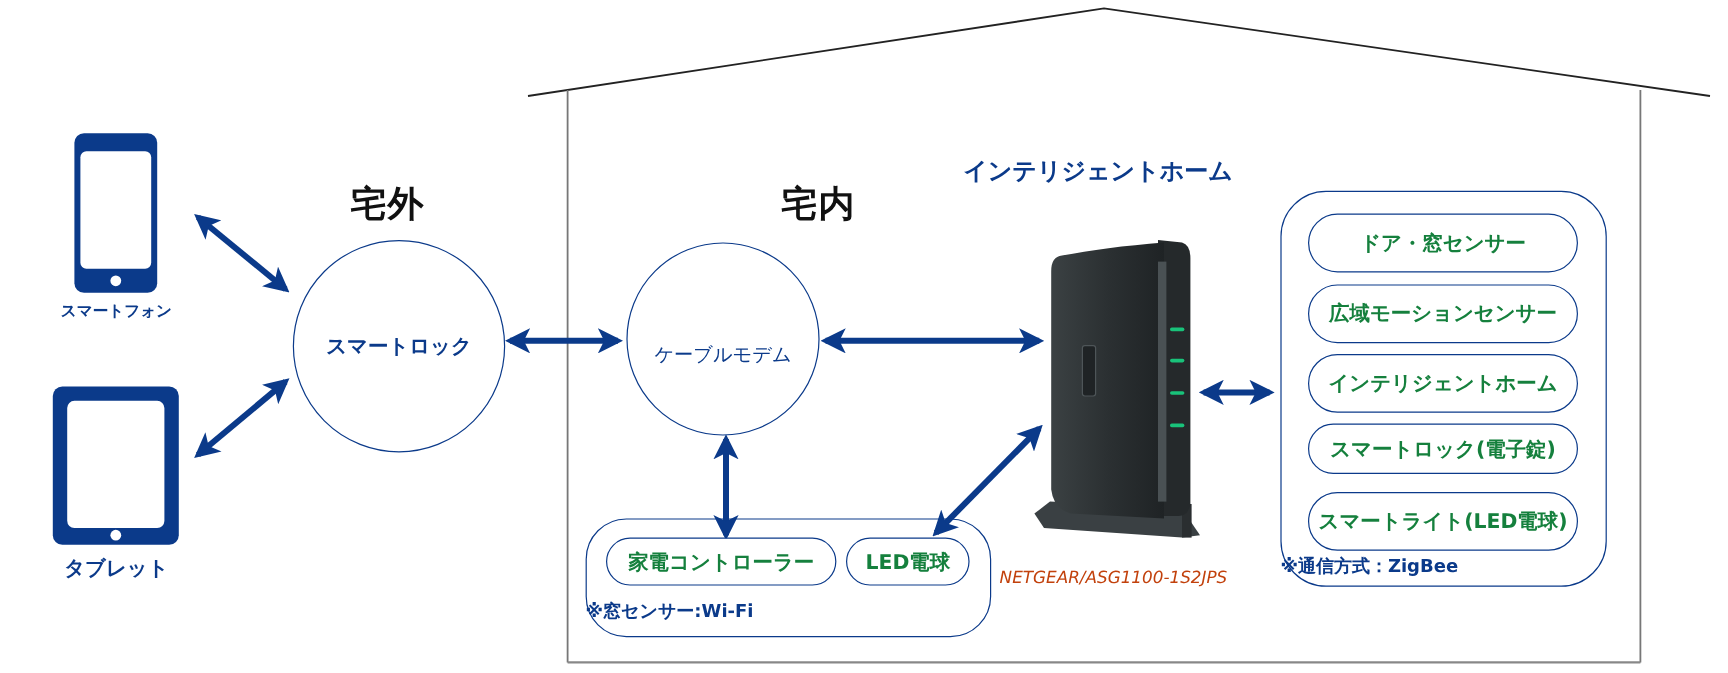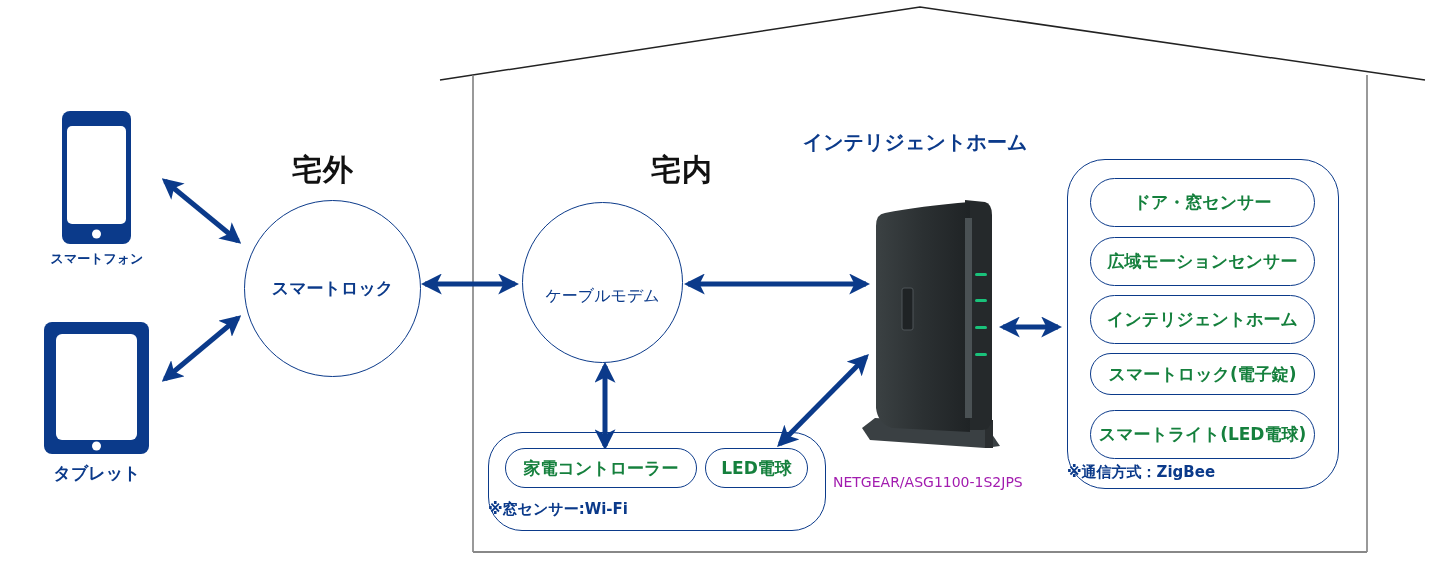--- a/index.html
+++ b/index.html
@@ -4,21 +4,21 @@
 <style>
   html,body{margin:0;padding:0;background:#ffffff;}
   body{width:1440px;height:561px;position:relative;overflow:hidden;font-family:"DejaVu Sans","Liberation Sans",sans-serif;}
   svg#diagram{position:absolute;left:0;top:0;}
   .lbl{position:absolute;color:#0b3a8a;font-weight:bold;white-space:nowrap;text-align:center;}
   .section-title{position:absolute;color:#111;font-weight:bold;font-size:30px;letter-spacing:1px;}
   .pill{position:absolute;border:1.6px solid #0b3a8a;border-radius:22px;color:#15803d;font-weight:bold;font-size:17px;display:flex;align-items:center;justify-content:center;white-space:nowrap;box-sizing:border-box;background:#fff;}
   .group{position:absolute;border:1.6px solid #0b3a8a;box-sizing:border-box;background:transparent;}
   .circle{position:absolute;border:1.6px solid #0b3a8a;border-radius:50%;box-sizing:border-box;display:flex;align-items:center;justify-content:center;color:#0b3a8a;font-size:17px;font-weight:bold;background:#fff;}
   .note{position:absolute;color:#0b3a8a;font-weight:bold;font-size:15px;white-space:nowrap;text-align:left;}
-  .model{position:absolute;color:#a21caf;font-size:14px;white-space:nowrap;}
+  .model{position:absolute;color:#c2410c;font-size:14px;white-space:nowrap;font-style:italic;}
 </style>
 </head>
 <body>
 
 <svg id="diagram" width="1440" height="561" viewBox="0 0 1440 561">
   <defs>
     <marker id="ah" viewBox="0 0 10 10" refX="8" refY="5" markerWidth="4.2" markerHeight="4.2" orient="auto-start-reverse">
       <path d="M0,0 L10,5 L0,10 L2.5,5 Z" fill="#0b3a8a"></path>
     </marker>
     <linearGradient id="routerGrad" x1="0" x2="1" y1="0" y2="0">

